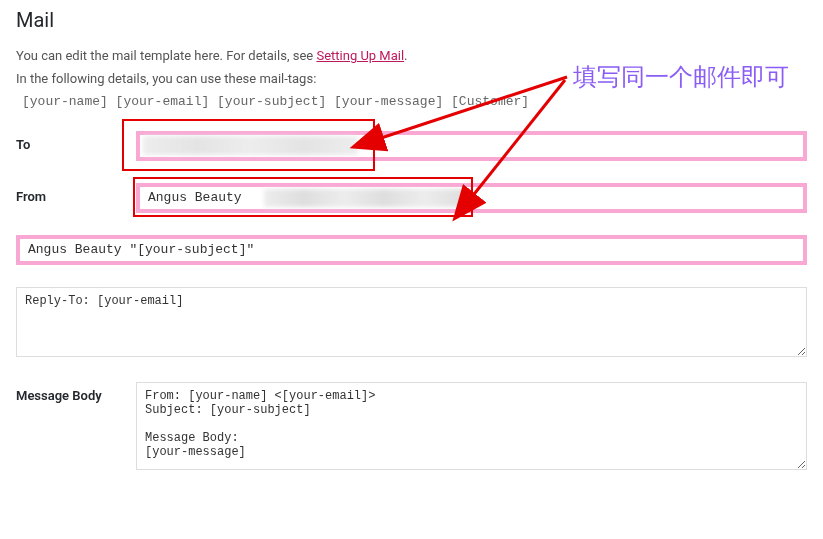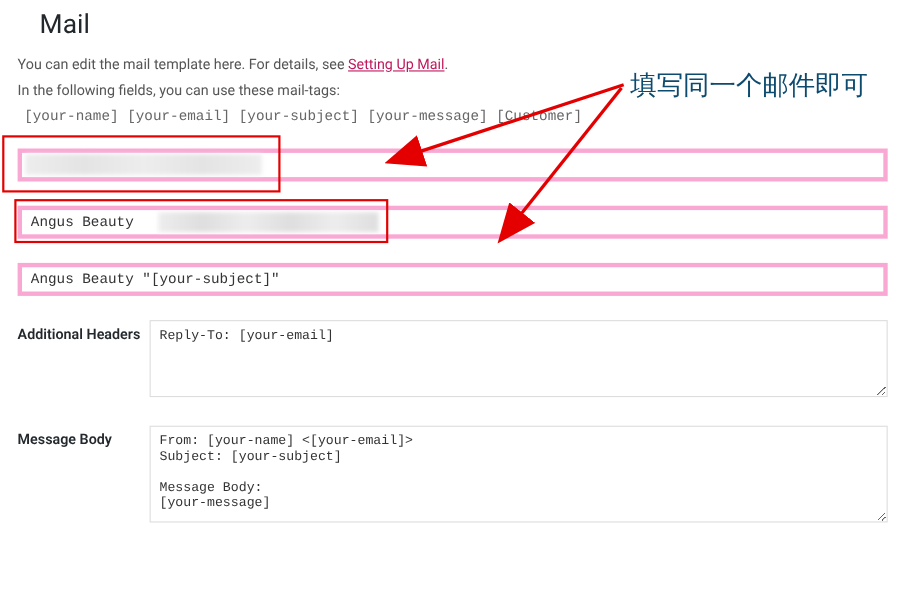--- a/index.html
+++ b/index.html
@@ -6,25 +6,24 @@
     body {
       font-family: -apple-system, BlinkMacSystemFont, "Segoe UI", Roboto, Arial, sans-serif;
       font-size: 13px;
       color: #444;
       background: #fff;
       padding: 8px 16px;
       width: 823px;
       position: relative;
     }
     h2 {
-      font-size: 24px;
+      font-size: 20px;
       font-weight: 400;
       color: #23282d;
       margin-bottom: 14px;
-      margin-left: 20px;
     }
     .description {
       font-size: 13px;
       color: #555;
       line-height: 1.6;
       margin-bottom: 2px;
     }
     .description a {
       color: #be185d;
       text-decoration: underline;
@@ -73,21 +72,21 @@
       resize: vertical;
     }
     .highlight-box {
       position: absolute;
       border: 2px solid #e40000;
       pointer-events: none;
     }
     .annotation-text {
       position: absolute;
       font-size: 24px;
-      color: #0c4a6e;
+      color: #8b5cf6;
       font-family: "Microsoft YaHei", "SimSun", sans-serif;
       white-space: nowrap;
     }
     .redacted-to {
       position: absolute;
       left: 7px;
       top: 5px;
       width: 215px;
       height: 19px;
       background: linear-gradient(90deg, #ededed 0%, #e4e4e4 25%, #ededed 50%, #e4e4e4 75%, #ededed 100%);
@@ -112,47 +111,48 @@
     }
   </style>
 </head>
 <body>
 
 <h2>Mail</h2>
 
 <p class="description">
   <span>You can edit the mail template here. For details, see </span><a href="#">Setting Up Mail</a><span>.</span>
 </p>
-<p class="description">In the following fields, you can use these mail-tags:</p>
+<p class="description">In the following details, you can use these mail-tags:</p>
 <p class="mail-tags">[your-name] [your-email] [your-subject] [your-message] [Customer]</p>
 
 <div class="field-row">
+  <div class="field-label">To</div>
   <div class="field-input-wrap">
     <input type="text" value="" style="">
     <div class="redacted-to"></div>
     <div class="highlight-box" style="left:-14px; top:-12px; width:253px; height:52px;"></div>
   </div>
 </div>
 
 <div class="field-row">
+  <div class="field-label">From</div>
   <div class="field-input-wrap">
     <input type="text" value="Angus Beauty" style="">
     <div class="redacted-from"></div>
     <div class="highlight-box" style="left:-3px; top:-6px; width:340px; height:40px;"></div>
   </div>
 </div>
 
 <div class="field-row">
   <div class="field-input-wrap">
     <input type="text" value="Angus Beauty &quot;[your-subject]&quot;" style="">
   </div>
 </div>
 
 <div class="field-row">
-  <div class="field-label">Additional Headers</div>
   <div class="field-input-wrap">
     <textarea rows="4" style="">Reply-To: [your-email]</textarea>
   </div>
 </div>
 
 <div class="field-row" style="margin-bottom:0;justify-content:flex-end;">
   <div class="field-label">Message Body</div>
   <div class="field-input-wrap">
     <textarea rows="7" style="height: 88px;">From: [your-name] &lt;[your-email]&gt;
 Subject: [your-subject]

